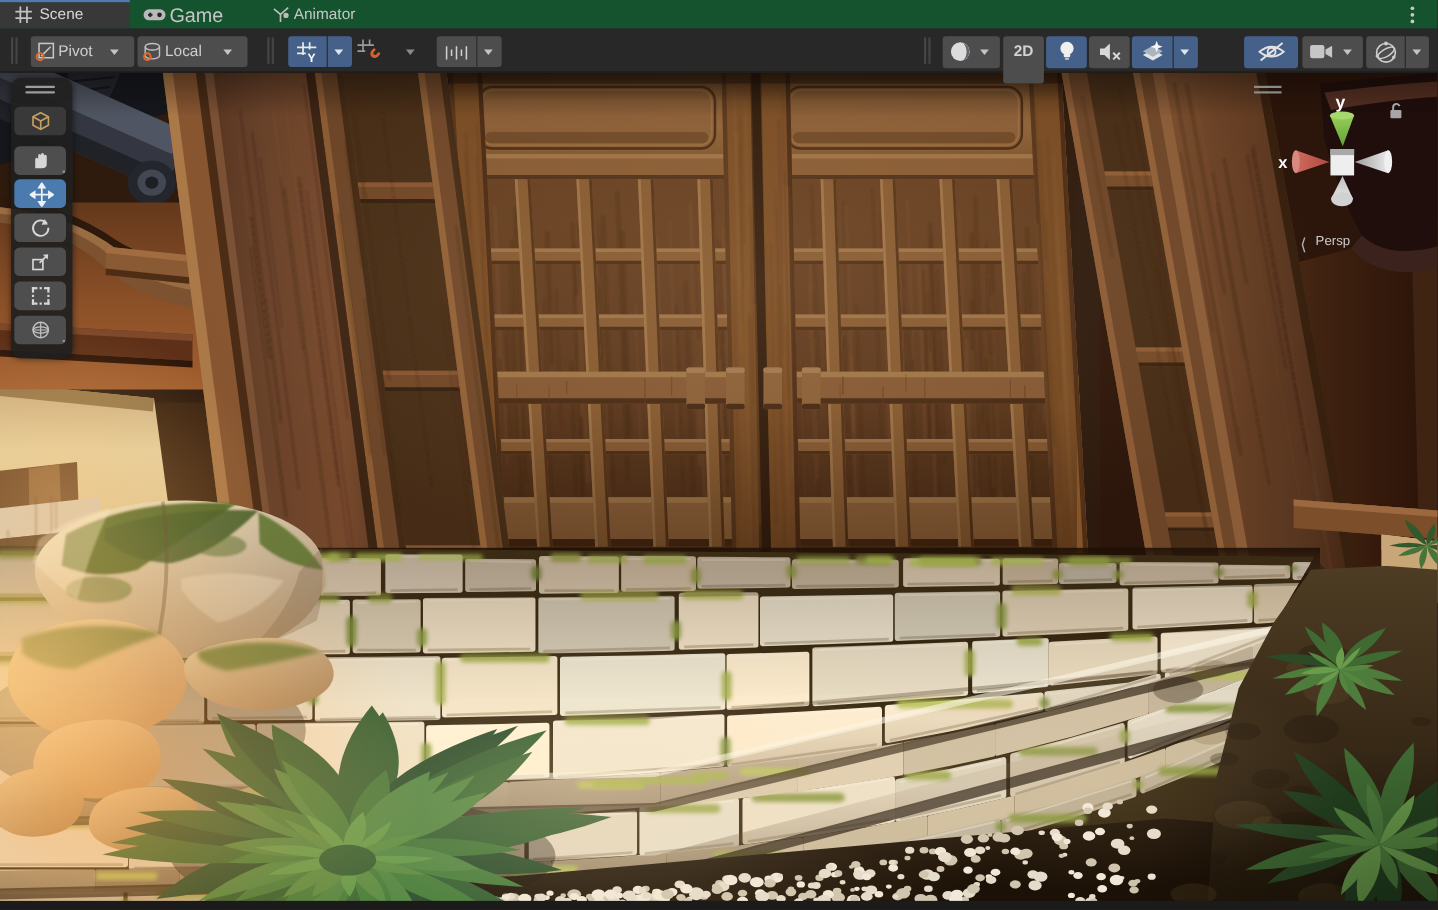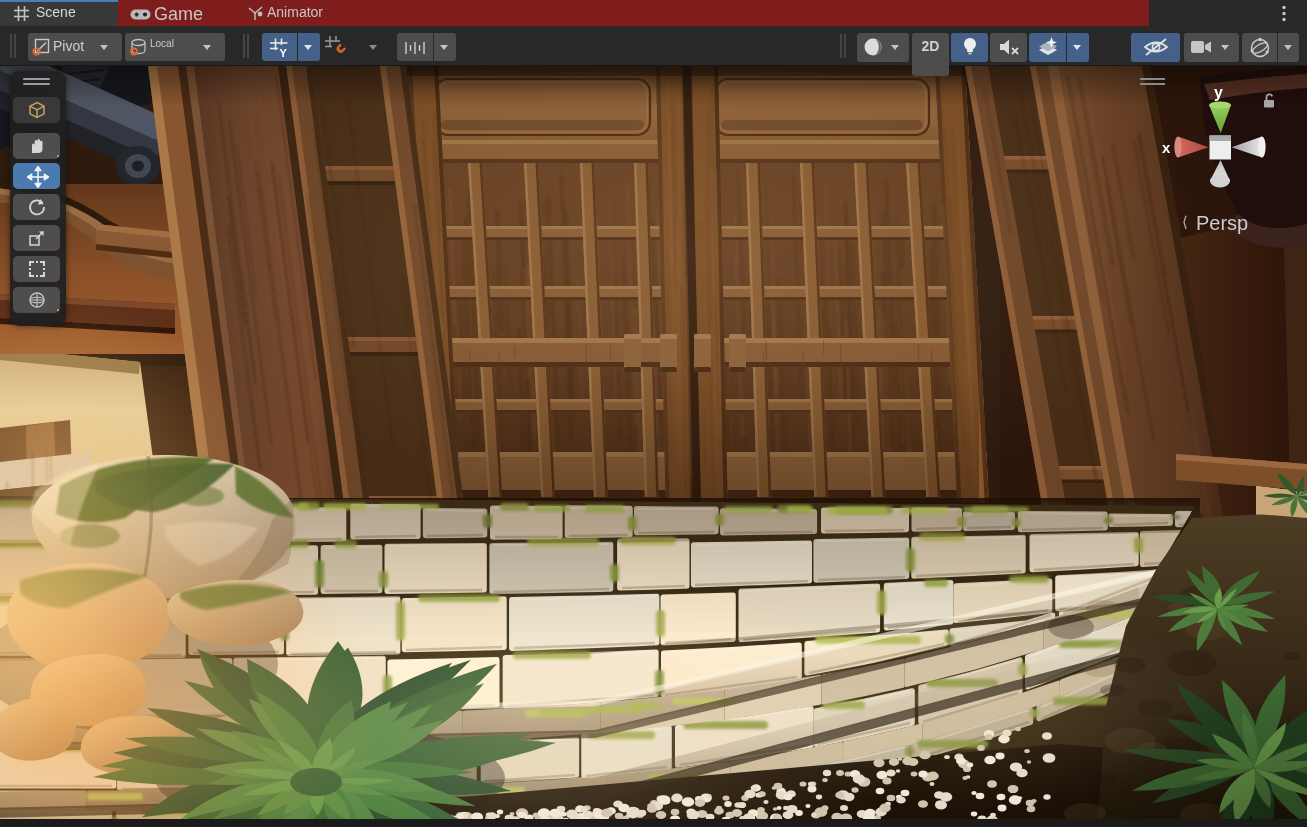--- a/index.html
+++ b/index.html
@@ -1879,21 +1879,21 @@
       </g>
       <ellipse cx="85" cy="640" rx="300" ry="235" fill="url(#glow1)"></ellipse>
       <ellipse cx="15" cy="555" rx="130" ry="115" fill="url(#glow2)"></ellipse>
       <ellipse cx="60" cy="400" rx="190" ry="170" fill="url(#glow2)" opacity="0.6"></ellipse>
       <ellipse cx="540" cy="660" rx="400" ry="165" fill="url(#glow3)"></ellipse>
       <ellipse cx="980" cy="640" rx="240" ry="105" fill="url(#glow3)" opacity="0.5"></ellipse>
       <ellipse cx="690" cy="190" rx="520" ry="260" fill="url(#glow4)"></ellipse>
       <rect x="0" y="0" width="1307" height="40" fill="url(#vtop)"></rect>
       <ellipse cx="1307" cy="800" rx="300" ry="190" fill="url(#vbr)"></ellipse>
     </svg>
-<div style="position:absolute;left:0;top:0;width:1149px;height:26px;background:#7f1d1d">
+<div style="position:absolute;left:0;top:0;width:1307px;height:26px;background:#14532d">
       <div style="position:absolute;left:0;top:0;width:118px;height:26px;background:#383838;border-top:2px solid #4b7db3"></div>
       <div style="position:absolute;left:13px;top:5px"><svg width="17" height="17" viewBox="0 0 17 17" style="">
           <g stroke="#c2c2c2" stroke-width="1.6" fill="none">
             <line x1="5.5" y1="1" x2="5.5" y2="16"></line>
             <line x1="11.5" y1="1" x2="11.5" y2="16"></line>
             <line x1="1" y1="5.5" x2="16" y2="5.5"></line>
             <line x1="1" y1="11.5" x2="16" y2="11.5"></line>
           </g>
         </svg></div>
       <div style="position:absolute;left:36px;top:4px;font-size:14px;color:#d8d8d8">Scene</div>
@@ -1931,21 +1931,21 @@
           </svg></div>
         <div style="position:absolute;left:25px;top:5px;font-size:14px;color:#cfcfcf">Pivot</div>
         <div style="position:absolute;left:72px;top:12px;width:0;height:0;border-left:4.5px solid transparent;border-right:4.5px solid transparent;border-top:5.58px solid #c4c4c4"></div>
       </div>
       <div style="position:absolute;left:125px;top:7px;width:100px;height:28px;background:#4d4d4d;border-radius:3px">
         <div style="position:absolute;left:3px;top:4px"><svg width="20" height="20" viewBox="0 0 20 20" style="">
             <ellipse cx="10.5" cy="5.5" rx="6.5" ry="3" fill="none" stroke="#c0c0c0" stroke-width="1.3"></ellipse>
             <path d="M4 5.5 L4 13.5 A6.5 3 0 0 0 17 13.5 L17 5.5" fill="none" stroke="#c0c0c0" stroke-width="1.3"></path>
             <circle cx="6" cy="14.5" r="3" fill="none" stroke="#e06a2b" stroke-width="1.8"></circle>
           </svg></div>
-        <div style="position:absolute;left:25px;top:5px;font-size:10px;color:#cfcfcf">Local</div>
+        <div style="position:absolute;left:25px;top:5px;font-size:14px;color:#cfcfcf">Local</div>
         <div style="position:absolute;left:78px;top:12px;width:0;height:0;border-left:4.5px solid transparent;border-right:4.5px solid transparent;border-top:5.58px solid #c4c4c4"></div>
       </div>
       <div style="position:absolute;left:243px;top:8px;width:2px;height:24px;background:#454545"></div>
       <div style="position:absolute;left:247px;top:8px;width:2px;height:24px;background:#454545"></div>
       <div style="position:absolute;left:262px;top:7px;width:35px;height:28px;background:#45618a;border-radius:3px 0 0 3px">
         <div style="position:absolute;left:7px;top:4px"><svg width="20" height="20" viewBox="0 0 20 20" style="">
             <g stroke="#e8e8e8" stroke-width="1.6" fill="none">
               <line x1="6.5" y1="1.5" x2="6.5" y2="13"></line>
               <line x1="12.5" y1="1.5" x2="12.5" y2="8"></line>
               <line x1="1" y1="6" x2="18.5" y2="6"></line>
@@ -2148,14 +2148,14 @@
         <rect x="49.5" y="66.5" width="21.5" height="24" fill="#eeeeee"></rect>
         <rect x="49.5" y="66.5" width="21.5" height="5.5" fill="#a8a8a8"></rect>
         <text x="54" y="29" font-size="16" font-weight="bold" fill="#ffffff" font-family="Liberation Sans">y</text>
         <text x="2" y="84" font-size="15" font-weight="bold" fill="#ffffff" font-family="Liberation Sans">x</text>
       </svg></div>
     <div style="position:absolute;left:1261px;top:93px"><svg width="16" height="16" viewBox="0 0 16 16" style="">
         <rect x="3" y="7" width="10" height="7.5" rx="1" fill="#a6a6a6"></rect>
         <path d="M5.5 7 L5.5 4.2 A3 3 0 0 1 11.3 3.4" fill="none" stroke="#a6a6a6" stroke-width="1.8"></path>
       </svg></div>
     <div style="position:absolute;left:1182px;top:213px;color:#b5b5b5;font-size:15px">⟨</div>
-    <div style="position:absolute;left:1196px;top:212px;color:#cccccc;font-size:20px">Persp</div>
+    <div style="position:absolute;left:1196px;top:212px;color:#cccccc;font-size:12px">Persp</div>
 <div style="position:absolute;left:0;top:819px;width:1307px;height:8px;background:#1b1b1b"></div>
 </div>
 </body></html>

